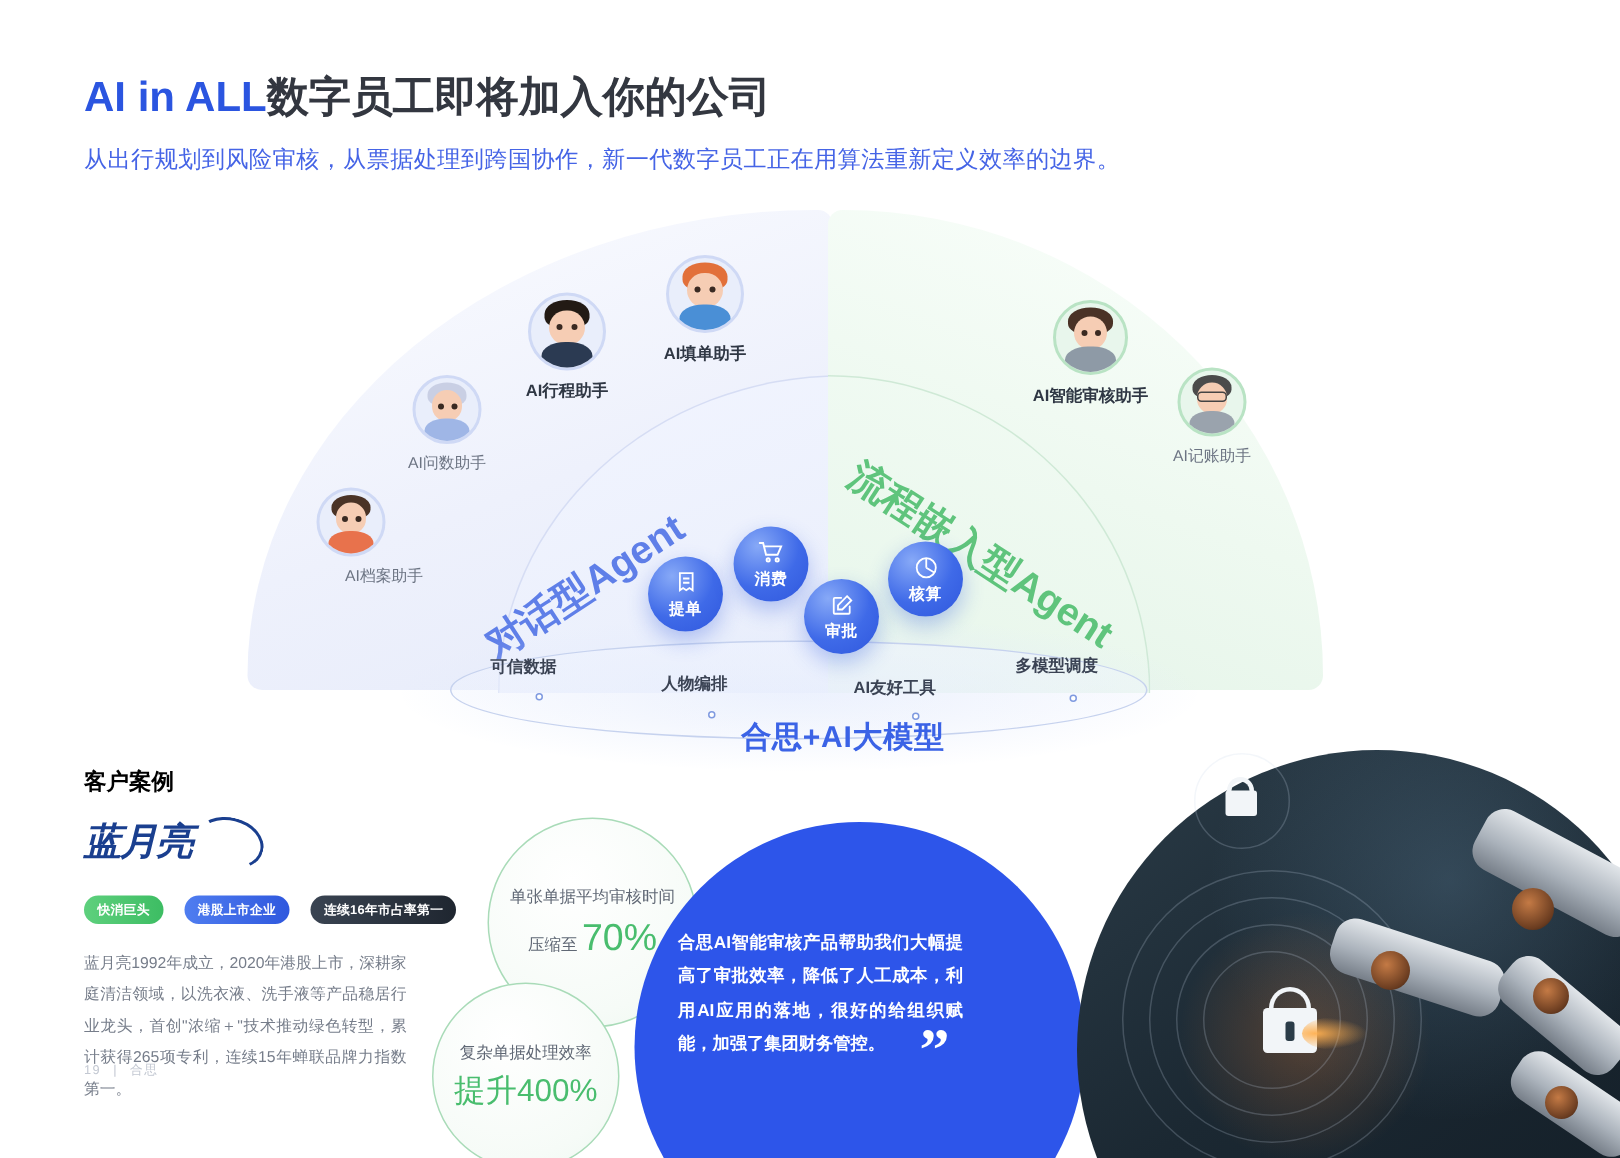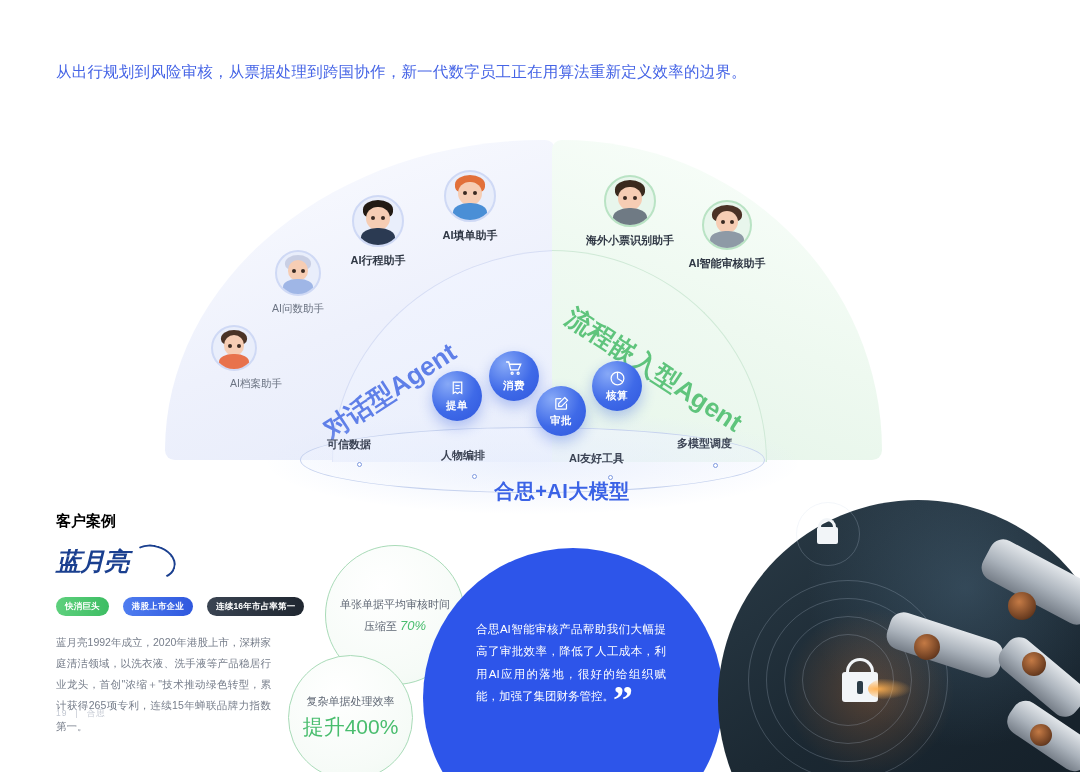--- a/index.html
+++ b/index.html
@@ -158,32 +158,32 @@
   .metric {
     position:absolute; border-radius:50%; border:1.3px solid #a9dbb8;
     background:radial-gradient(circle at 40% 30%, #ffffff 0%, #f6fbf7 70%, #eef8f1 100%);
     display:flex; flex-direction:column; align-items:center; justify-content:center;
     text-align:center;
   }
   #metric1 { left:325px; top:545px; width:140px; height:140px; }
   #metric2 { left:288px; top:655px; width:125px; height:125px; }
   .metric .m-top { font-size:11px; color:#606875; font-weight:500; white-space:nowrap; }
   .metric .m-bottom { margin-top:6px; font-size:11px; color:#606875; font-weight:500; white-space:nowrap; }
-  .metric .m-num { color:#49bd6e; font-size:13px; font-weight:500;font-style:italic; }
+  .metric .m-num { color:#49bd6e; font-size:25px; font-weight:500; }
   #metric2 .m-bottom2 { margin-top:4px; font-size:21px; color:#49bd6e; font-weight:500; white-space:nowrap; }
 
   
   #quote {
     position:absolute; left:423px; top:548px; width:300px; height:300px;
     border-radius:50%; background:#2d55ea;
   }
   #quote-text {
-    position:absolute; left:476px; top:618px; width:190px;
+    position:absolute; left:452px; top:618px; width:190px;
     font-size:11.5px; line-height:1.95; color:#ffffff; text-align:justify;
-    font-weight:400;
+    font-weight:700;
   }
   #quote-mark {
     position:absolute; left:613px; top:688px; font-size:40px; color:#ffffff;
     font-family:"Liberation Serif",serif; font-weight:bold; line-height:.6;
   }
 
   
   #robot {
     position:absolute; left:718px; top:500px; width:362px; height:272px;
     overflow:hidden;
@@ -212,20 +212,23 @@
   }
   .rob-joint {
     position:absolute; background:radial-gradient(circle at 40% 35%, #c47a45, #6a3c20 70%, #2a1a10 100%);
     border-radius:50%;
   }
 </style>
 </head>
 <body>
 
 <div id="header">
+  <div id="title">
+    <span class="en">AI in ALL</span><span>数字员工即将加入你的公司</span>
+  </div>
   <div id="subtitle">从出行规划到风险审核，从票据处理到跨国协作，新一代数字员工正在用算法重新定义效率的边界。</div>
 </div>
 
 <div id="stage">
 
   <div class="fan" id="fan-left"></div>
   <div id="inner-left"></div>
   <div class="fanlabel" id="fanlabel-left">对话型Agent</div>
 
   <div class="fan" id="fan-right"></div>
@@ -277,46 +280,45 @@
         <div class="av-hair" style="background:#e2703a;"></div>
         <div class="av-head"></div>
         <div class="av-eye l"></div>
           <div class="av-eye r"></div>
         <div class="av-body" style="background:#4a8fd6;"></div>
       </div>
     </div>
     <div class="avatar-label strong">AI填单助手</div>
   </div>
 
-  <div class="avatar-node" style="left:575px; top:35px; width:110px;">
-    <div class="avatar g" style="width:52px;height:52px;">
-      <div class="avatar-face">
-        <div class="av-hair" style="background:#3a2a1e;"></div>
-        <div class="av-head"></div>
-        <div class="av-eye l"></div>
-          <div class="av-eye r"></div>
-        <div class="av-body" style="background:#6f7a84;"></div>
-      </div>
-    </div>
-    <div class="avatar-label strong">海外小票识别助手</div>
-  </div>
 
   <div class="avatar-node" style="left:672px; top:60px; width:110px;">
     <div class="avatar g" style="width:50px;height:50px;">
       <div class="avatar-face">
         <div class="av-hair" style="background:#4a3226;"></div>
         <div class="av-head"></div>
         <div class="av-eye l"></div>
           <div class="av-eye r"></div>
         <div class="av-body" style="background:#8e9aa6;"></div>
       </div>
     </div>
     <div class="avatar-label strong">AI智能审核助手</div>
   </div>
 
+  <div class="avatar-node" style="left:760px; top:105px; width:96px;">
+    <div class="avatar g">
+      <div class="avatar-face">
+        <div class="av-hair" style="background:#4b4b4b;"></div>
+        <div class="av-head"></div>
+        <div class="av-glass"></div>
+        <div class="av-body" style="background:#9aa3ad;"></div>
+      </div>
+    </div>
+    <div class="avatar-label">AI记账助手</div>
+  </div>
 
   <div id="ellipse-glow"></div>
   <div id="ellipse"></div>
 
   <div class="bubble" style="left:432px; top:231px;">
     <span>
       <svg width="17" height="17" viewBox="0 0 24 24" fill="none" stroke="#fff" stroke-width="1.7">
         <path d="M6 3h12v16l-3-2-3 2-3-2-3 2z"></path>
           <path d="M9 8h6M9 12h6"></path>
       </svg>

